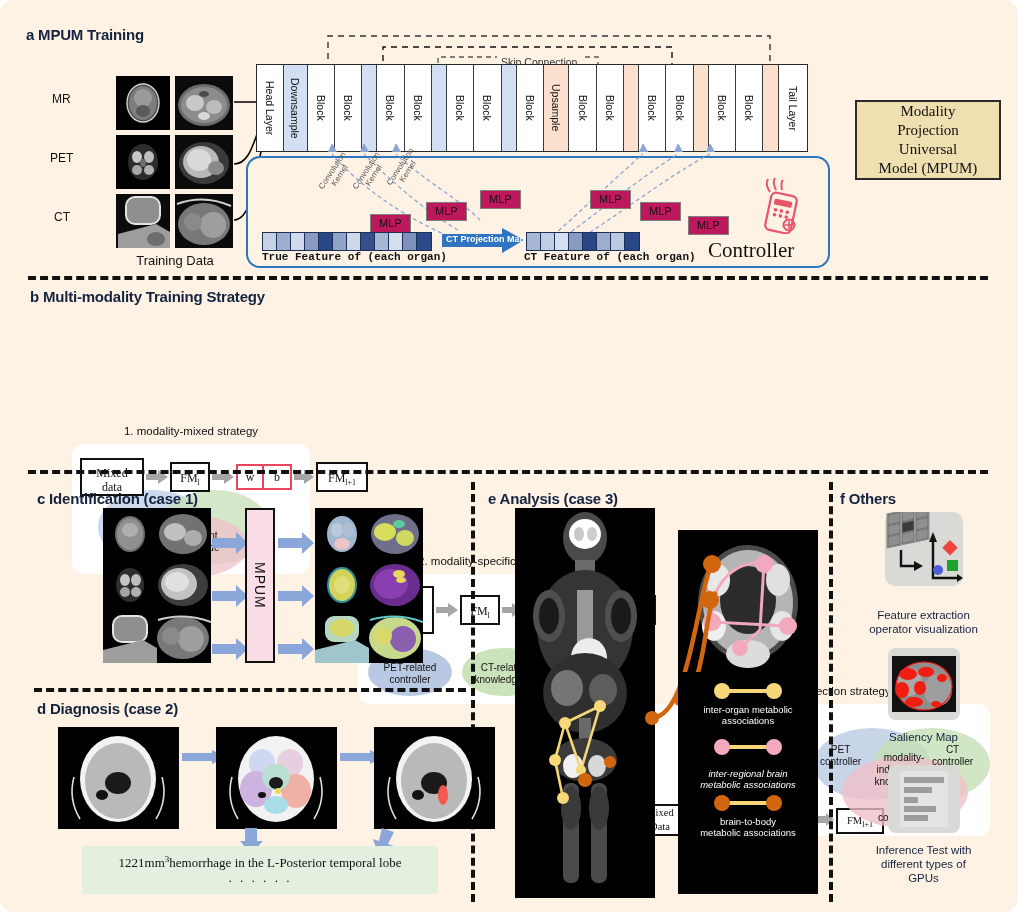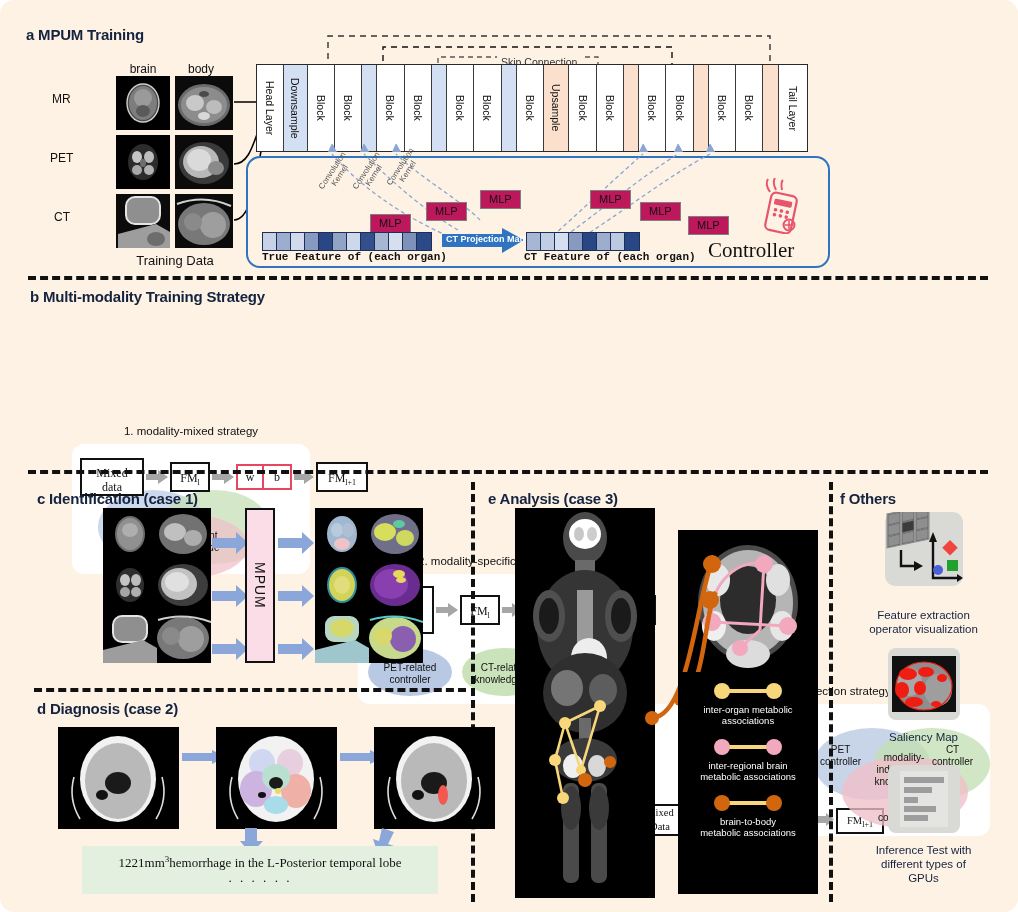--- a/index.html
+++ b/index.html
@@ -157,26 +157,20 @@
     position:absolute; background:#d9d9d6; border-radius:10px;
   }
 </style>
 </head>
 <body>
 
 <div id="fig">
 
   <div class="abs panel-title" style="left:26px; top:26px;">a MPUM Training</div>
 
-  <div class="abs" style="left:110px; top:62px;">
-    <div style="position:relative;width:120px;height:40px;">
-      <div class="abs" style="left:6px;top:0;width:54px;text-align:center;font-size:12px;color:#111;">brain</div>
-      <div class="abs" style="left:64px;top:0;width:54px;text-align:center;font-size:12px;color:#111;">body</div>
-    </div>
-  </div>
   <div class="abs" style="left:52px;top:92px;font-size:12px;color:#111;">MR</div>
   <div class="abs" style="left:50px;top:151px;font-size:12px;color:#111;">PET</div>
   <div class="abs" style="left:54px;top:210px;font-size:12px;color:#111;">CT</div>
 
   <div class="imgbox" style="left:116px;top:76px;width:54px;height:54px;">
     <svg width="54" height="54" viewBox="0 0 54 54">
         <rect width="54" height="54" fill="#000"></rect>
       <ellipse cx="27" cy="27" rx="16" ry="19" fill="#4a4a4a"></ellipse>
         <ellipse cx="27" cy="27" rx="14" ry="17" fill="#7d7d7d"></ellipse>
       <ellipse cx="27" cy="22" rx="9" ry="9" fill="#9a9a9a"></ellipse>
@@ -304,20 +298,26 @@
       </div>
       <div class="blk " style="flex: 26 0 0px;">
         <span>Block</span>
       </div>
       <div class="blk peach" style="flex: 14 0 0px;"></div>
       <div class="blk " style="flex: 28 0 0px;">
         <span>Tail Layer</span>
       </div>
     </div>
 
+  <div class="abs mpumbox" style="left:855px;top:100px;width:146px;height:80px;">
+    <div>Modality</div>
+    <div>Projection</div>
+    <div>Universal</div>
+    <div>Model (MPUM)</div>
+  </div>
 
   <div class="abs controller" style="left:246px;top:156px;width:584px;height:112px;">
 
     <svg class="abs" style="left:0;top:-14px;" width="584" height="126">
       <g stroke="#8aa6d4" stroke-width="1.3" fill="none" stroke-dasharray="4,3">
         <path d="M200 92 C150 70 110 40 84 10"></path>
         <path d="M210 86 C175 66 140 34 116 10"></path>
         <path d="M232 76 C215 58 170 32 148 10"></path>
         <path d="M300 96 C330 70 365 36 395 10"></path>
         <path d="M312 96 C348 70 392 34 430 10"></path>
@@ -811,21 +811,21 @@
     </svg>
     <div class="leg-txt" style="top:32px;">
         <div style="white-space:pre-line;">inter-organ metabolic
 associations</div>
       </div>
     <svg class="abs" style="left:34px;top:66px;" width="72" height="18">
       <line x1="10" y1="9" x2="62" y2="9" stroke="#f7d77a" stroke-width="4"></line>
       <circle cx="10" cy="9" r="8" fill="#f2a8bd"></circle>
         <circle cx="62" cy="9" r="8" fill="#f2a8bd"></circle>
     </svg>
-    <div class="leg-txt" style="top:88px;">
+    <div class="leg-txt" style="top:96px;font-style:italic;">
         <div style="white-space:pre-line;">inter-regional brain
 metabolic associations</div>
       </div>
     <svg class="abs" style="left:34px;top:122px;" width="72" height="18">
       <line x1="10" y1="9" x2="62" y2="9" stroke="#f7d77a" stroke-width="4"></line>
       <circle cx="10" cy="9" r="8" fill="#d2660f"></circle>
         <circle cx="62" cy="9" r="8" fill="#d2660f"></circle>
     </svg>
     <div class="leg-txt" style="top:144px;">
         <div style="white-space:pre-line;">brain-to-body

